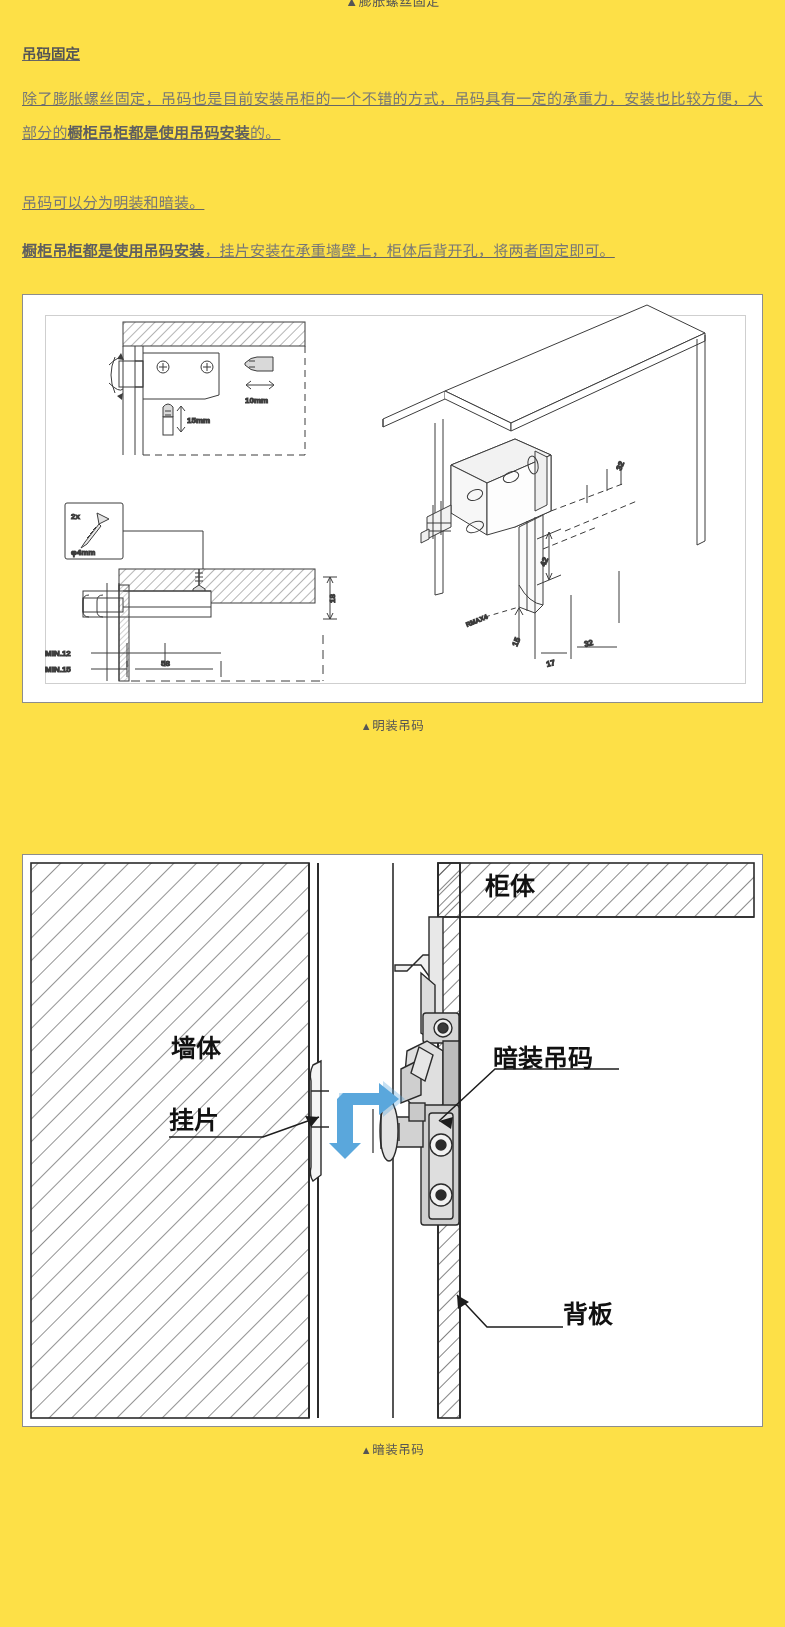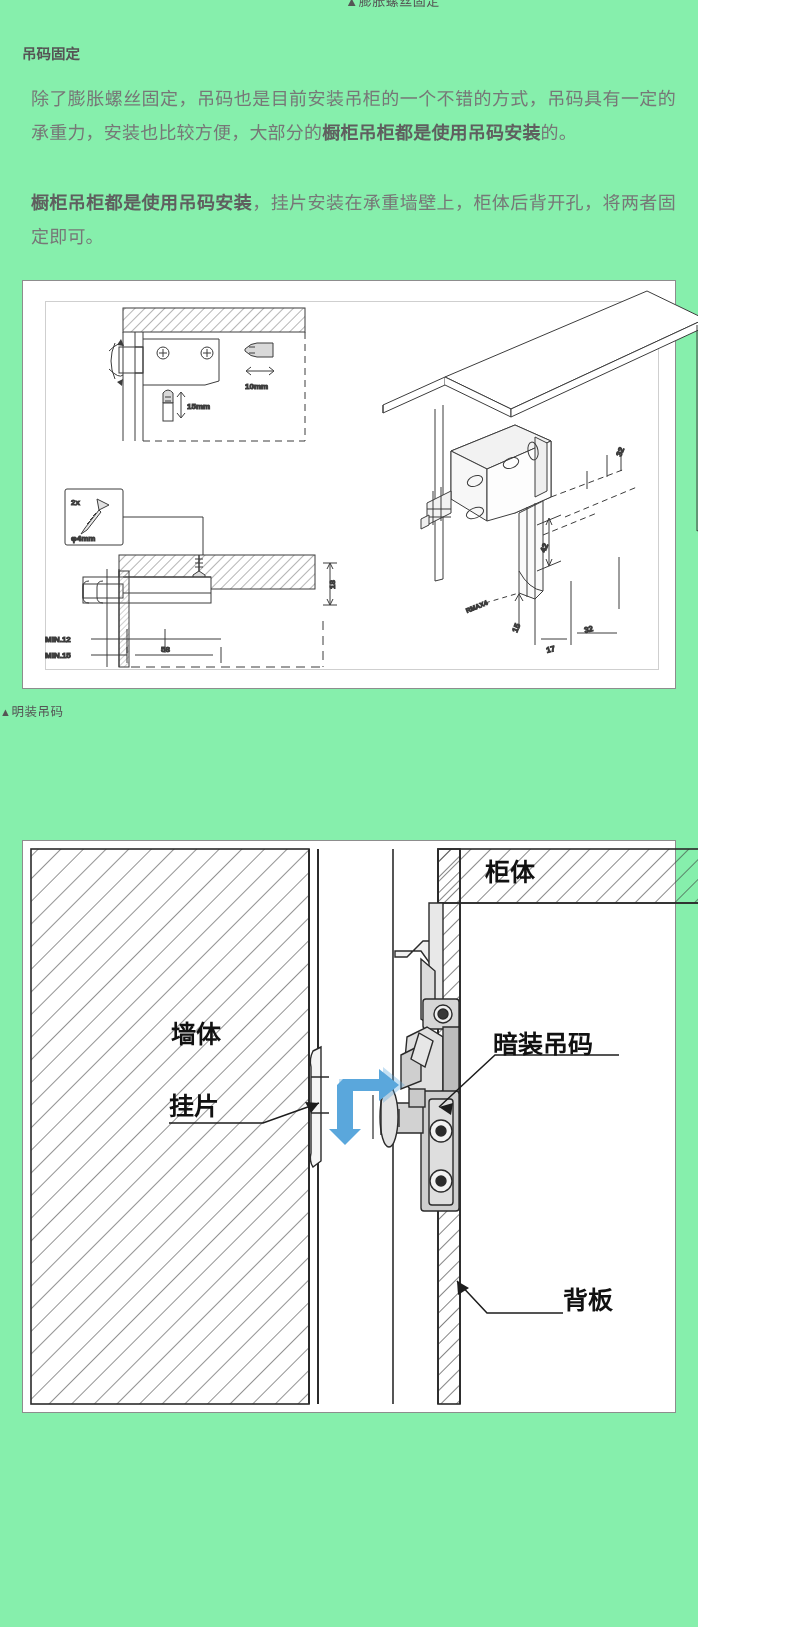--- a/index.html
+++ b/index.html
@@ -9,72 +9,74 @@
     background: #ffffff;
   }
   body {
     width: 785px;
     font-family: "Liberation Sans", "DejaVu Sans", sans-serif;
     color: #666666;
     -webkit-font-smoothing: antialiased;
   }
   .page {
     position: relative;
-    width: 698px;
+    width: 785px;
     min-height: 1627px;
     overflow: hidden;
-    background: #86efac;
+    background: #fde047;
   }
 
   
   .clipped-caption {
     position: absolute;
     top: -9px;
     left: 0;
     width: 785px;
     text-align: center;
     font-size: 13px;
     color: #555;
     letter-spacing: .5px;
   }
 
   
   .text-col {
     padding: 0 22px;
     box-sizing: border-box;
+    text-decoration: underline;
   }
   .sec-title {
     margin: 40px 0 0 0;
     font-size: 14.5px;
     font-weight: bold;
     color: #555;
     line-height: 28px;
   }
   p.body {
-    margin: 14px 0 0 9px;
-    font-size: 18px;
+    margin: 14px 0 0 0;
+    font-size: 15px;
     line-height: 34px;
     color: #777;
     text-align: justify;
     letter-spacing: .2px;
   }
   p.body b { color: #5f5f5f; font-weight: bold; }
   .gap-sm { height: 22px; }
 
   
   .figure {
     position: relative;
     margin: 26px 22px 0 22px;
     border: 1px solid #8d8d8d;
     background: #fff;
     box-sizing: border-box;
   }
   .fig1 { height: 409px; }
   .fig2 { height: 573px; border-color: #8d8d8d; }
   .fig-caption {
+    text-align: center;
     font-size: 12.5px;
     color: #555;
     margin-top: 12px;
     letter-spacing: .5px;
   }
   .fig-caption .tri { font-size: 11px; }
 
   
   .inner-frame {
     position: absolute;
@@ -97,20 +99,21 @@
   <div class="clipped-caption">▲膨胀螺丝固定</div>
 
   <div class="text-col">
 
     <h3 class="sec-title">吊码固定</h3>
 
     <p class="body"><span>除了膨胀螺丝固定，吊码也是目前安装吊柜的一个不错的方式，吊码具有一定的承重力，安装也比较方便，大部分的</span><b>橱柜吊柜都是使用吊码安装</b><span>的。</span></p>
 
     <div class="gap-sm"></div>
 
+    <p class="body">吊码可以分为明装和暗装。</p>
 
     <p class="body"><b>橱柜吊柜都是使用吊码安装</b><span>，挂片安装在承重墙壁上，柜体后背开孔，将两者固定即可。</span></p>
   </div>
 
   <div class="figure fig1">
     <div class="inner-frame"></div>
 
     <svg class="svg-abs" width="739" height="407" viewBox="0 0 739 407">
       <defs>
         <pattern id="hatch1" width="7" height="7" patternTransform="rotate(45)" patternUnits="userSpaceOnUse">
@@ -343,14 +346,17 @@
       </g>
 
       <text class="lbl-cn" x="462" y="40">柜体</text>
       <text class="lbl-cn" x="148" y="202">墙体</text>
       <text class="lbl-cn" x="146" y="274">挂片</text>
       <text class="lbl-cn" x="470" y="212">暗装吊码</text>
       <text class="lbl-cn" x="540" y="468">背板</text>
     </svg>
   </div>
 
+  <div class="fig-caption" style="margin-bottom:30px;">
+    <span class="tri">▲</span><span>暗装吊码</span>
+  </div>
 
 </div>
 
 </body></html>

